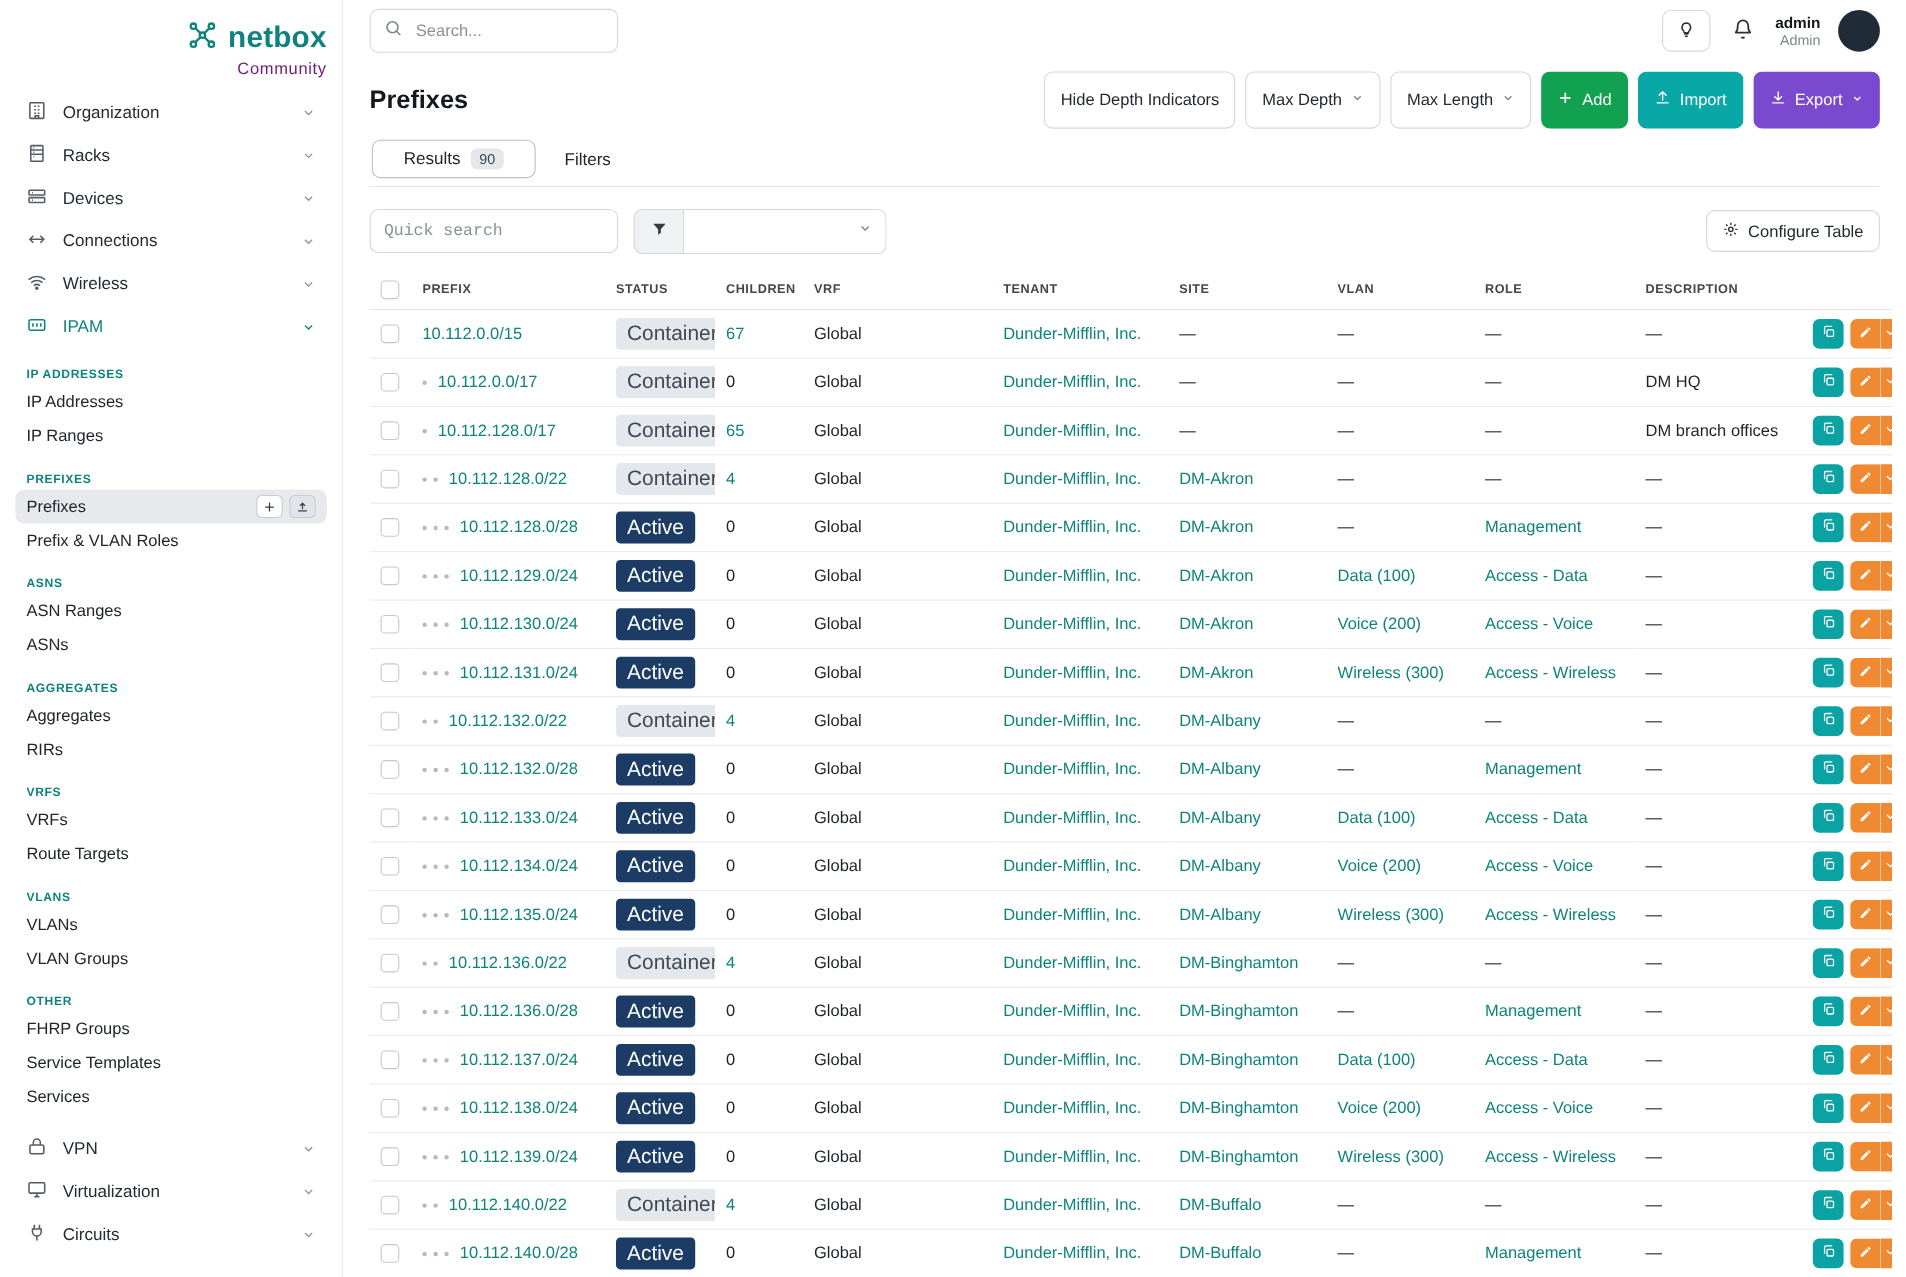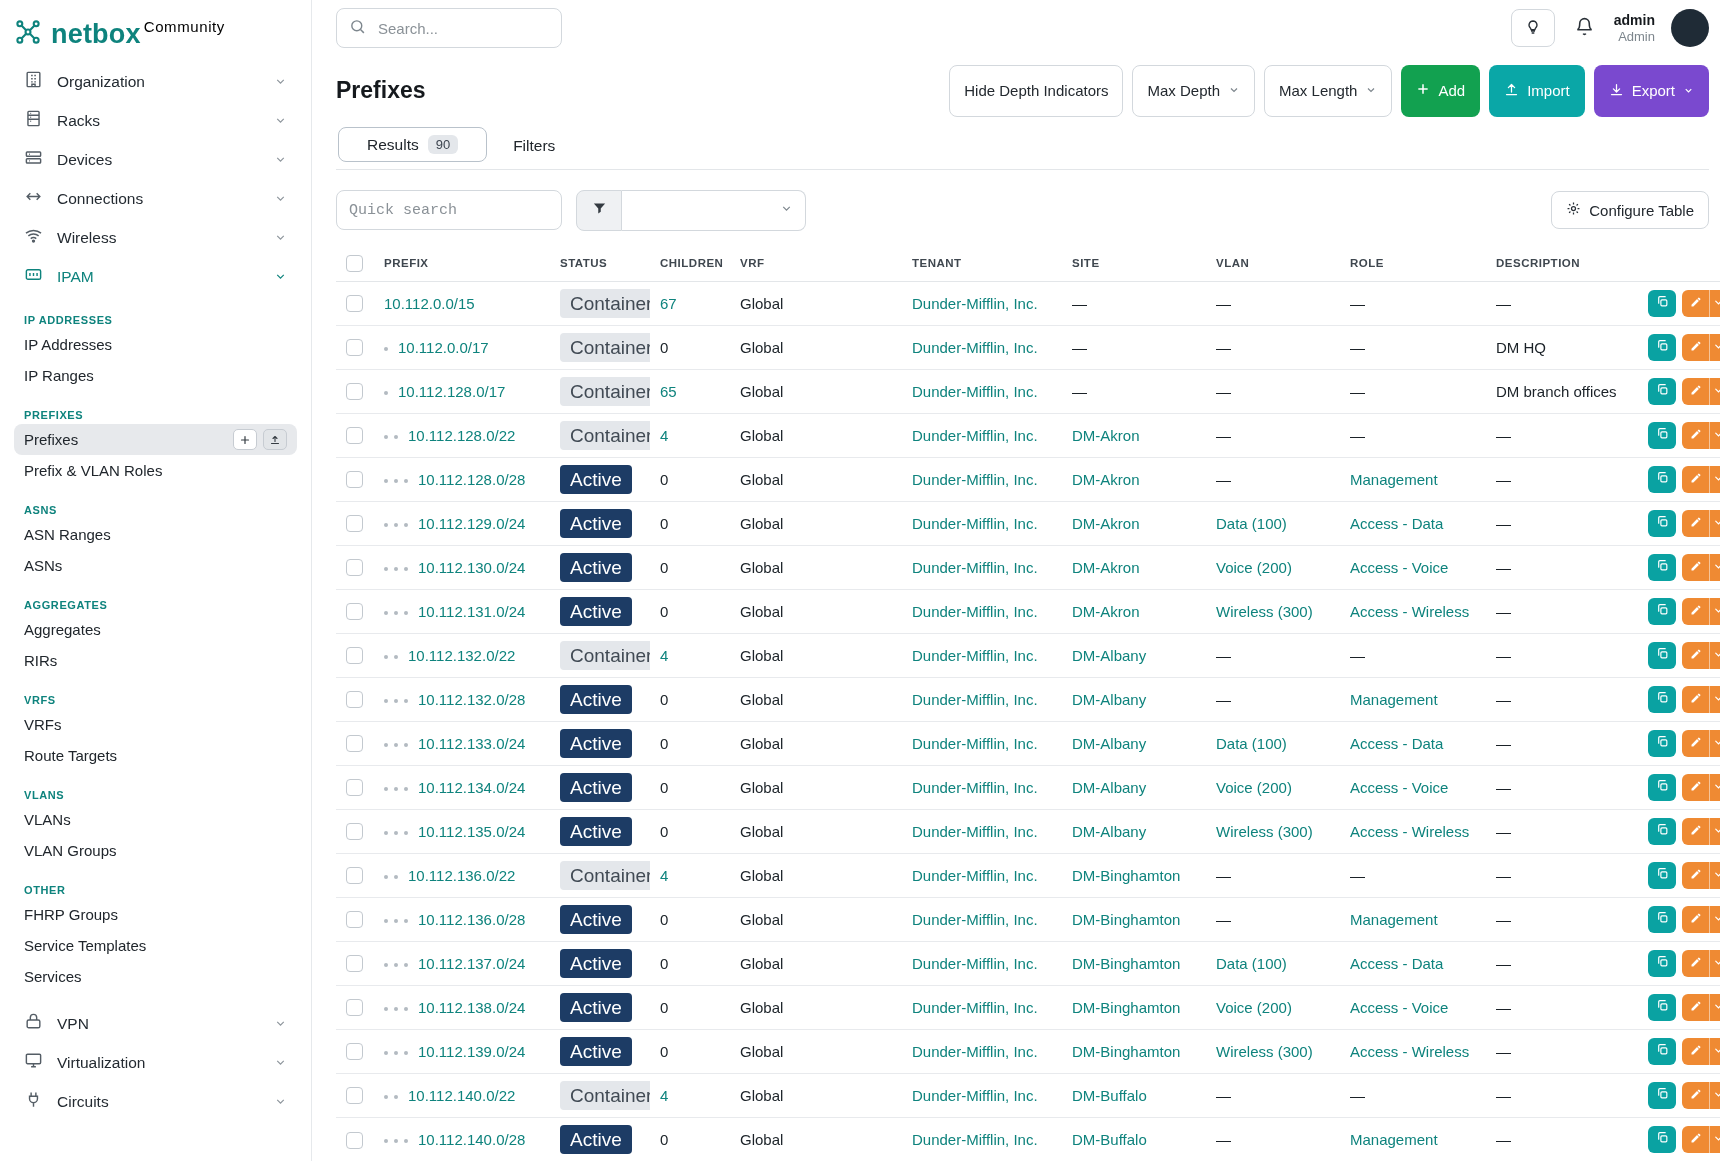--- a/index.html
+++ b/index.html
@@ -5,24 +5,24 @@
   *{box-sizing:border-box}
   html,body{margin:0;padding:0}
   body{width:1733px;height:1161px;overflow:hidden;background:#fff;color:#1b2228;
        font-family:"Liberation Sans","DejaVu Sans",sans-serif;display:flex}
   button{font-family:inherit;cursor:pointer}
   a{cursor:pointer}
 
   
   .sidebar{width:312px;min-width:312px;height:1161px;border-right:1px solid #e6e9ec;
            overflow:hidden;padding:14px 14px 0;background:#fff}
-  .logo{display:flex;flex-direction:row;align-items:flex-start;gap:3px;padding:4px 0 12px}
+  .logo{display:flex;flex-direction:column;align-items:flex-end;gap:3px;padding:4px 0 12px}
   .brand-row{display:flex;align-items:center;gap:9px}
   .brand-name{color:#0e837d;font-size:27px;font-weight:700;letter-spacing:.2px}
-  .brand-sub{font-size:15px;color:#000000;letter-spacing:.6px}
+  .brand-sub{font-size:15px;color:#701a75;letter-spacing:.6px}
   .nav-item{display:flex;align-items:center;gap:14px;height:39px;padding:0 10px;
             border-radius:8px;font-size:15.5px;color:#242b32}
   .nav-item svg{flex:none}
   .nav-chev{margin-left:auto;display:flex}
   .nav-item.teal{color:#0e837d}
   .section-title{margin:18px 10px 3px;font-size:11px;font-weight:700;letter-spacing:.6px;color:#0e837d}
   .sub-item{height:31px;display:flex;align-items:center;padding:0 10px;border-radius:8px;
             font-size:15px;color:#20262c}
   .sub-item.active{background:#e7e9ec}
   .sub-acts{margin-left:auto;display:inline-flex;gap:6px}

